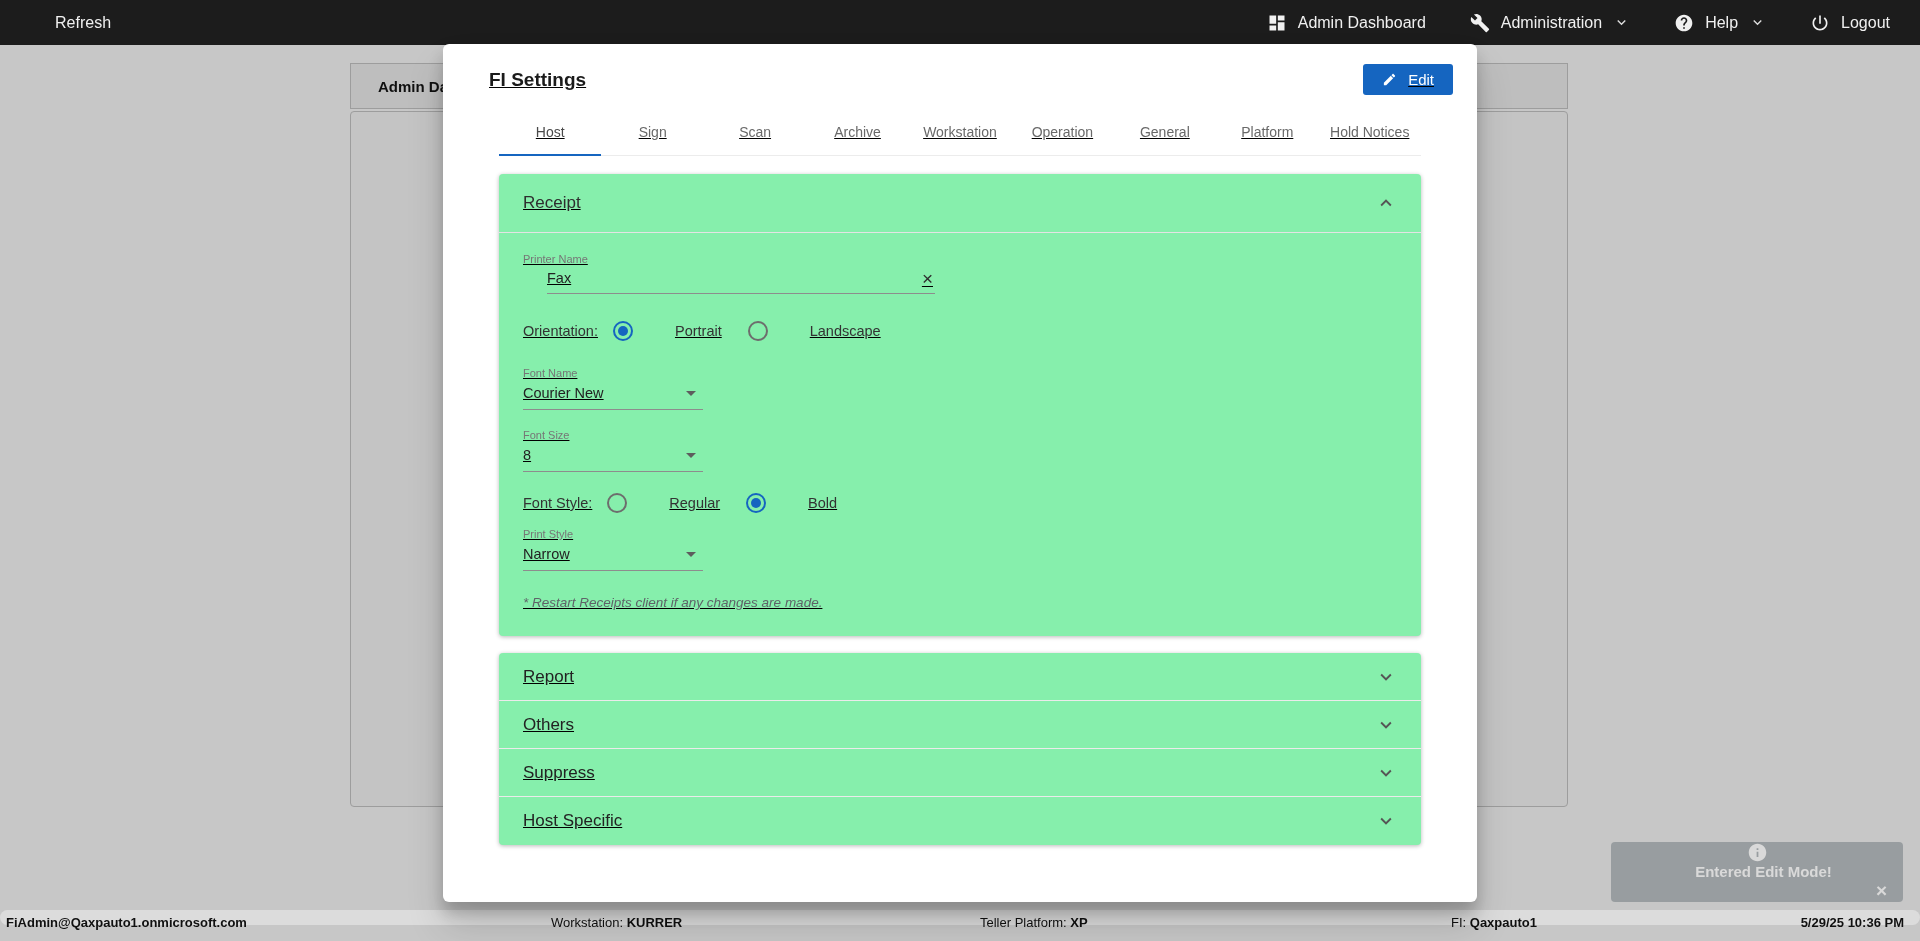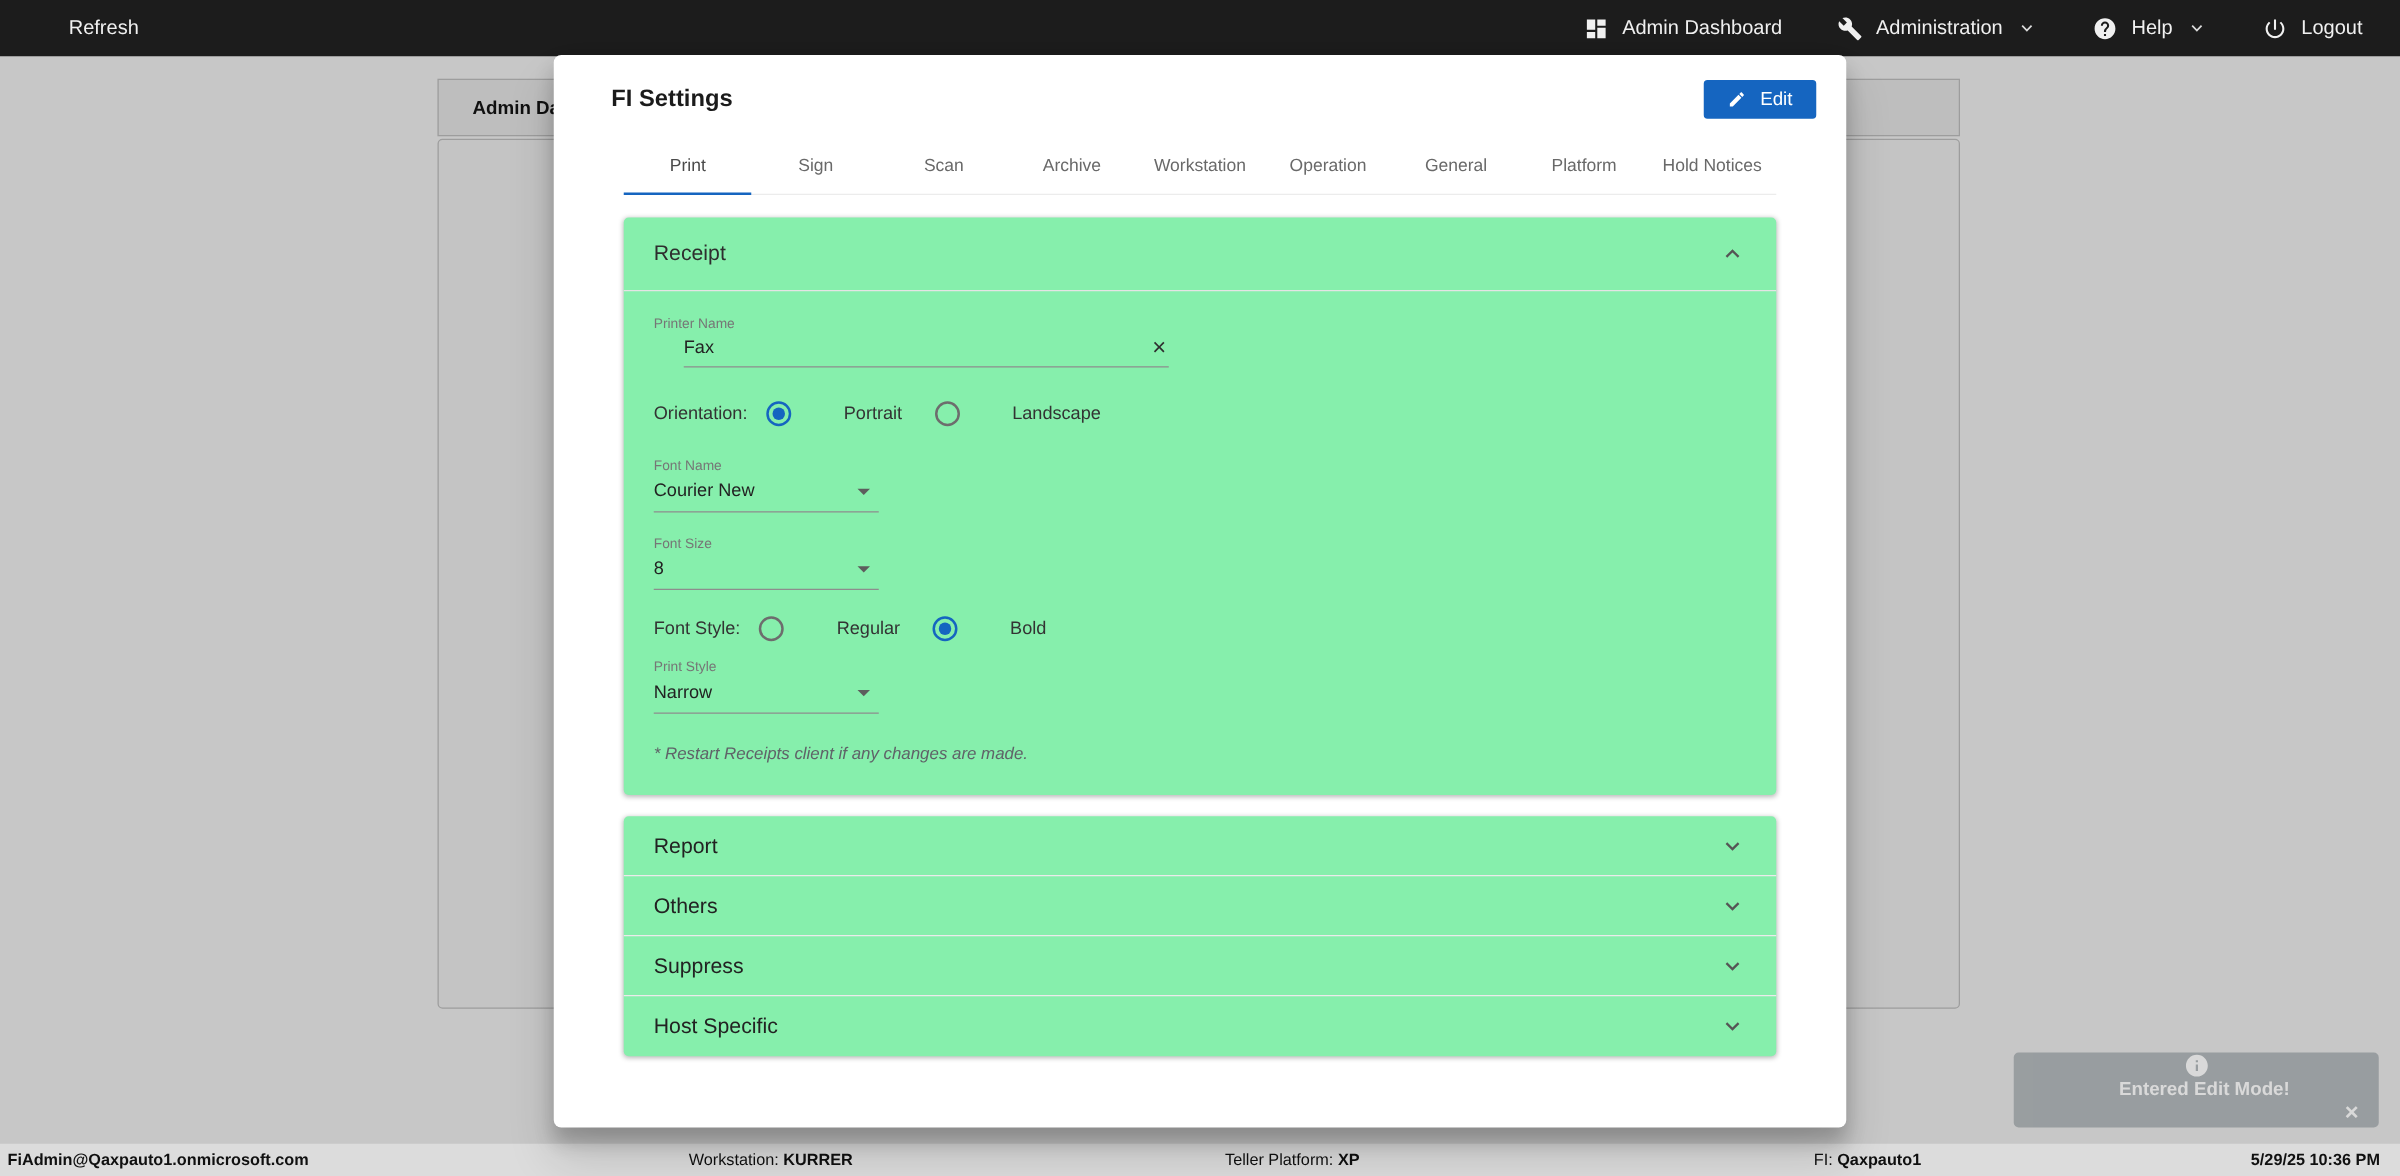--- a/index.html
+++ b/index.html
@@ -22,21 +22,21 @@
     background:#f4f4f4; border:1px solid #c9c9c9; display:flex; align-items:center;
     padding-left:27px; font-weight:bold; font-size:15px; color:#151515; }
   .page-card { position:absolute; left:350px; top:66px; width:1218px; height:696px;
     background:#fbfbfb; border:1px solid #c9c9c9; border-radius:4px; }
 
   .backdrop { position:absolute; inset:0; background:rgba(0,0,0,0.22); z-index:10; }
 
   
   .modal { position:absolute; left:443px; top:44px; width:1034px; height:858px;
     background:#ffffff; border-radius:6px; z-index:60; display:flex; flex-direction:column;
-    box-shadow:0 11px 15px rgba(0,0,0,.2), 0 24px 38px rgba(0,0,0,.14); }
+    box-shadow:0 11px 15px rgba(0,0,0,.2), 0 24px 38px rgba(0,0,0,.14);text-decoration:underline; }
   .modal-header { display:flex; align-items:center; justify-content:space-between;
     padding:20px 24px 10px 46px; }
   .modal-title { font-size:19px; font-weight:600; color:#1b1b1b; }
   .edit-btn { display:flex; align-items:center; gap:11px; background:#1565c0; color:#fff;
     border:none; border-radius:3px; padding:7px 19px; font-size:15px;
     font-family:"Liberation Sans", sans-serif; cursor:pointer; }
   .edit-btn svg { width:15px; height:15px; fill:#fff; }
 
   .tabs { margin:4px 56px 0; display:flex; border-bottom:1px solid #ececec; }
   .tab { width:104px; height:46px; display:flex; align-items:center; justify-content:center;
@@ -87,22 +87,22 @@
 
   
   .toast { position:absolute; left:1611px; top:842px; width:292px; height:60px;
     background:#37474f; border-radius:4px; z-index:70; opacity:0.32;
     display:flex; align-items:center; padding:0 16px; color:#fff;flex-direction:column; }
   .toast svg { width:21px; height:21px; fill:#fff; flex:0 0 auto; }
   .toast-msg { font-size:15px; font-weight:bold; margin-left:13px; }
   .toast-close { margin-left:auto; font-size:19px; font-weight:bold; cursor:pointer; color:#fff; }
 
   
-  .statusbar { position:absolute; left:0; right:0; bottom:0; height:26px; background:#dcdcdc;
-    z-index:55; font-size:13px; color:#101010; }
+  .statusbar { position:absolute; left:0; right:0; bottom:16px; height:15px; background:#dcdcdc;
+    z-index:55; font-size:13px; color:#101010;border-radius:12px; }
   .statusbar > span { position:absolute; top:0; line-height:25px; white-space:nowrap; }
   .sb-user { left:6px; font-weight:bold; }
   .sb-workstation { left:551px; }
   .sb-teller { left:980px; }
   .sb-fi { left:1451px; }
   .sb-time { right:16px; font-weight:bold; }
   .statusbar b { font-weight:bold; }
 </style>
 </head>
 <body>
@@ -162,21 +162,21 @@
     <div class="modal-title">FI Settings</div>
     <button class="edit-btn">
       <svg viewBox="0 0 24 24">
           <path d="M3 17.25V21h3.75L17.81 9.94l-3.75-3.75L3 17.25zM20.71 7.04c.39-.39.39-1.02 0-1.41l-2.34-2.34c-.39-.39-1.02-.39-1.41 0l-1.83 1.83 3.75 3.75 1.83-1.83z"></path>
         </svg>
       <span>Edit</span>
     </button>
   </div>
 
   <div class="tabs">
-    <div class="tab active">Print</div>
+    <div class="tab active">Host</div>
     <div class="tab">Sign</div>
     <div class="tab">Scan</div>
     <div class="tab">Archive</div>
     <div class="tab">Workstation</div>
     <div class="tab">Operation</div>
     <div class="tab">General</div>
     <div class="tab">Platform</div>
     <div class="tab">Hold Notices</div>
   </div>
 

